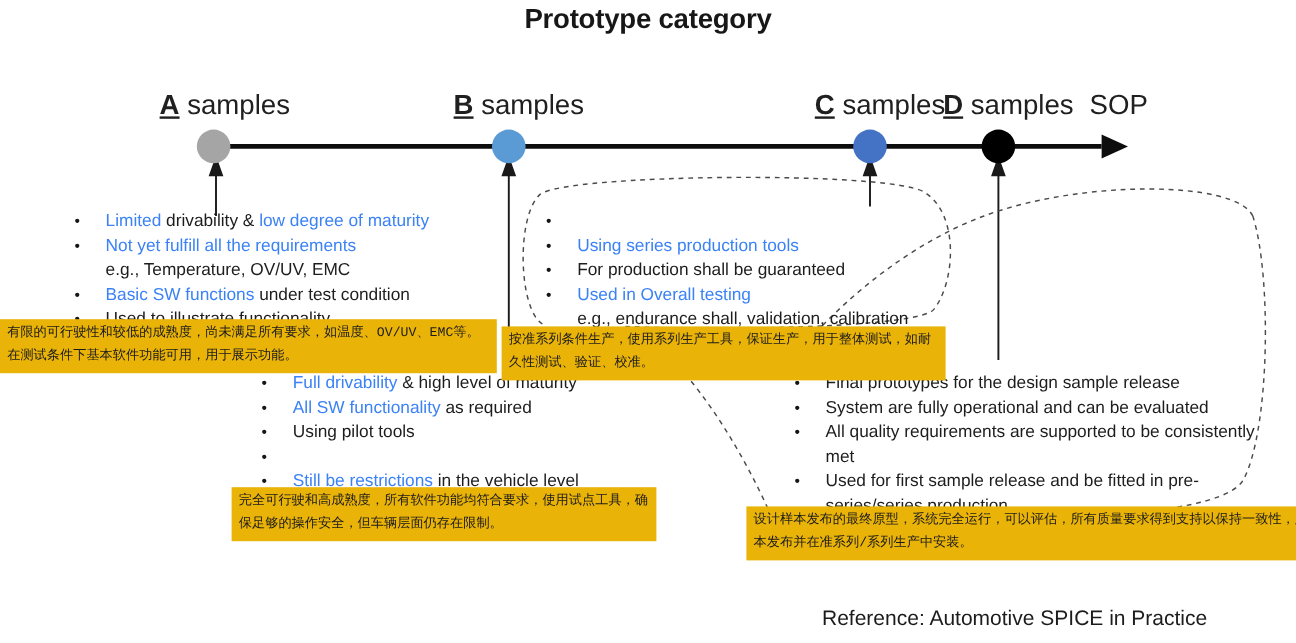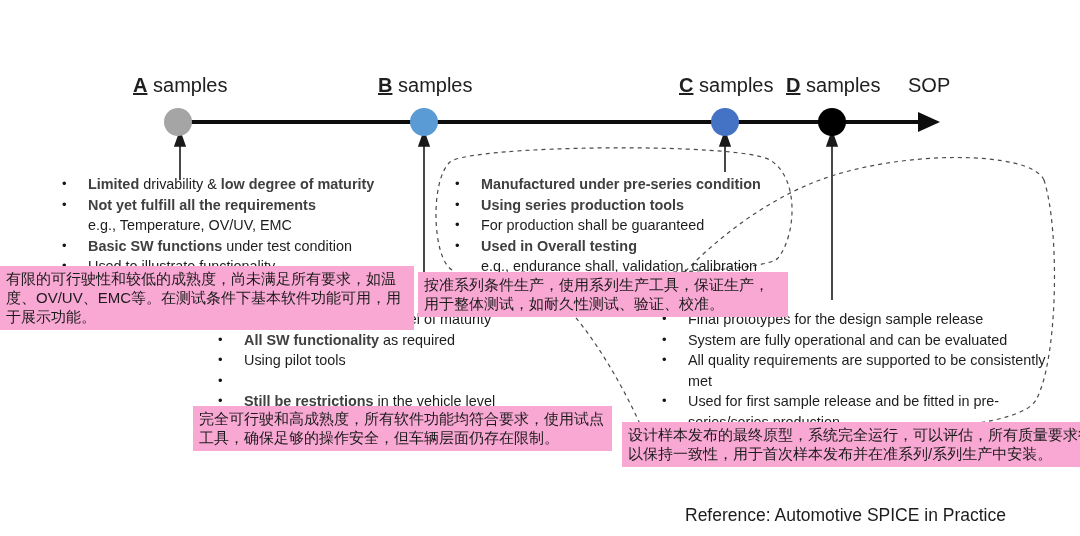--- a/index.html
+++ b/index.html
@@ -18,63 +18,65 @@
     text-align: center;
     font-size: 23px; font-weight: bold; letter-spacing: -0.2px;
     color: #171717;
   }
 
   
   .tl-svg { position: absolute; left: 0; top: 0; width: 1080px; height: 536px; pointer-events: none; }
 
   .stage-label {
     position: absolute;
-    font-size: 20px; font-weight: 400; color: #202020;
+    font-size: 23px; font-weight: 400; color: #202020;
     white-space: nowrap;
   }
   .stage-label .letter { font-weight: bold; text-decoration: underline; }
 
   .dot {
     position: absolute; border-radius: 50%;
     width: 28px; height: 28px;
   }
 
   
   .block { position: absolute; }
   .bullet-row { display: flex; align-items: flex-start; line-height: 20.5px; }
   .bullet-mark {
     width: 26px; flex: 0 0 26px; text-align: left;
     font-size: 13px; line-height: 20.5px; color: #151515;
   }
   .bullet-text { font-size: 14.4px; color: #1d1d1d; white-space: nowrap; }
   .bullet-text.wrap { white-space: normal; }
-  .bullet-text b { font-weight: bold; color: #404040; }
+  .bullet-text b { font-weight: normal; color: #3b82f6; }
   .no-mark { visibility: hidden; }
 
   
   .cn-box {
     position: absolute;
-    background: #f9a8d4;
+    background: #eab308;
     color: #1b1b1b;
-    font-size: 15px;
+    font-size: 11px;
     line-height: 19px;
     padding: 3px 6px 4px 6px;
+    font-family: Liberation Mono, monospace;
   }
 
   
   .reference {
     position: absolute;
     font-size: 17.5px; color: #1c1c1c; white-space: nowrap;
   }
 </style>
 </head>
 <body>
 
 <div id="slide">
 
+  <div class="title">Prototype category</div>
 
   <svg class="tl-svg" viewBox="0 0 1080 536">
 
     <g>
       <line x1="176" y1="122" x2="918" y2="122" stroke="#0d0d0d" stroke-width="4"></line>
       <polygon points="918,112 940,122 918,132" fill="#0d0d0d"></polygon>
     </g>
 
     <g stroke="#1a1a1a" stroke-width="1.6" fill="#1a1a1a">
       <line x1="180" y1="180" x2="180" y2="140"></line>
@@ -163,21 +165,20 @@
       </div>
       <div class="bullet-row">
         <span class="bullet-mark">•</span>
         <span class="bullet-text"><b>Still be restrictions</b><span> in the vehicle level</span></span>
       </div>
     </div>
 
   <div class="block" style="left:455px; top:174px; width:360px;">
       <div class="bullet-row">
         <span class="bullet-mark">•</span>
-        <span class="bullet-text"><b>Manufactured under pre-series condition</b></span>
       </div>
       <div class="bullet-row">
         <span class="bullet-mark">•</span>
         <span class="bullet-text"><b>Using series production tools</b></span>
       </div>
       <div class="bullet-row">
         <span class="bullet-mark">•</span>
         <span class="bullet-text"><span>For production shall be guaranteed</span></span>
       </div>
       <div class="bullet-row">
@@ -203,19 +204,19 @@
         <span class="bullet-mark">•</span>
         <span class="bullet-text wrap"><span>All quality requirements are supported to be consistently met</span></span>
       </div>
       <div class="bullet-row">
         <span class="bullet-mark">•</span>
         <span class="bullet-text wrap"><span>Used for first sample release and be fitted in pre-series/series production</span></span>
       </div>
     </div>
 
   <div class="cn-box" style="left:0px; top:266px; width:414px;">有限的可行驶性和较低的成熟度，尚未满足所有要求，如温度、OV/UV、EMC等。在测试条件下基本软件功能可用，用于展示功能。</div>
-  <div class="cn-box" style="left:193px; top:406px; width:419px;">完全可行驶和高成熟度，所有软件功能均符合要求，使用试点工具，确保足够的操作安全，但车辆层面仍存在限制。</div>
+  <div class="cn-box" style="left:193px; top:406px; width:354px;">完全可行驶和高成熟度，所有软件功能均符合要求，使用试点工具，确保足够的操作安全，但车辆层面仍存在限制。</div>
   <div class="cn-box" style="left:418px; top:272px; width:370px;">按准系列条件生产，使用系列生产工具，保证生产，用于整体测试，如耐久性测试、验证、校准。</div>
   <div class="cn-box" style="left:622px; top:422px; width:528px;">设计样本发布的最终原型，系统完全运行，可以评估，所有质量要求得到支持以保持一致性，用于首次样本发布并在准系列/系列生产中安装。</div>
 
   <div class="reference" style="left:659px; top:505px;margin-left:26px;">Reference: Automotive SPICE in Practice</div>
 
 </div>
 
 </body></html>

